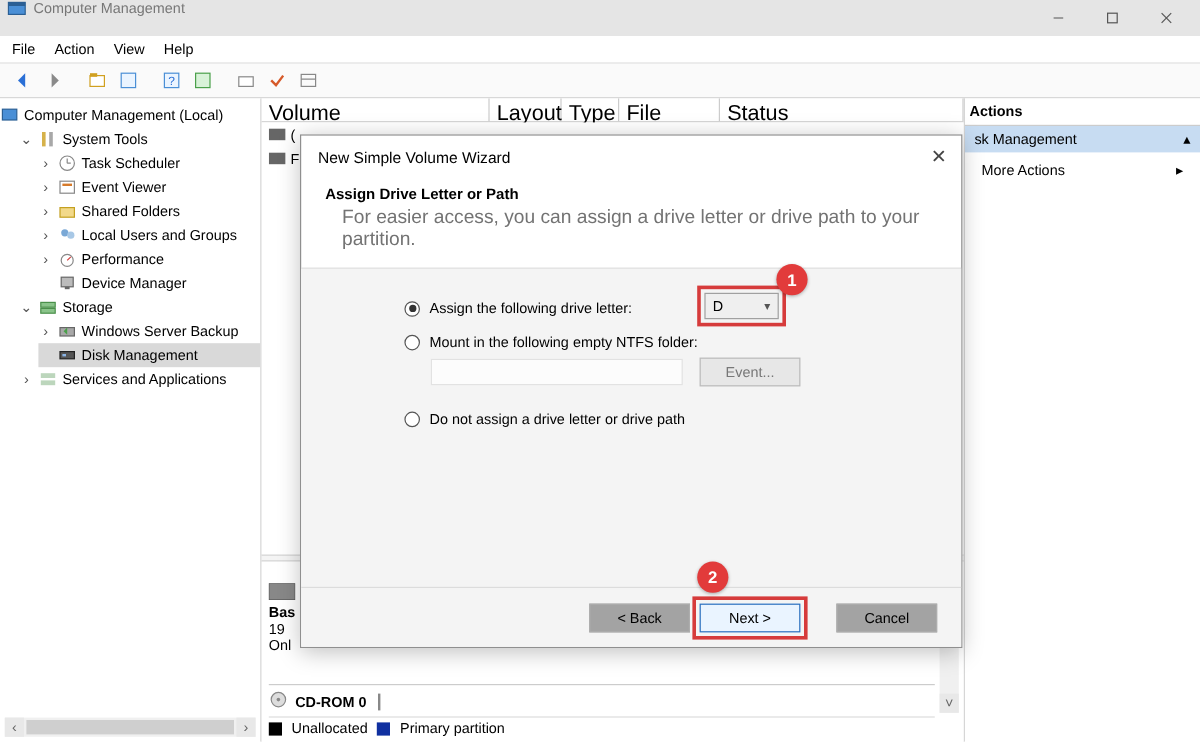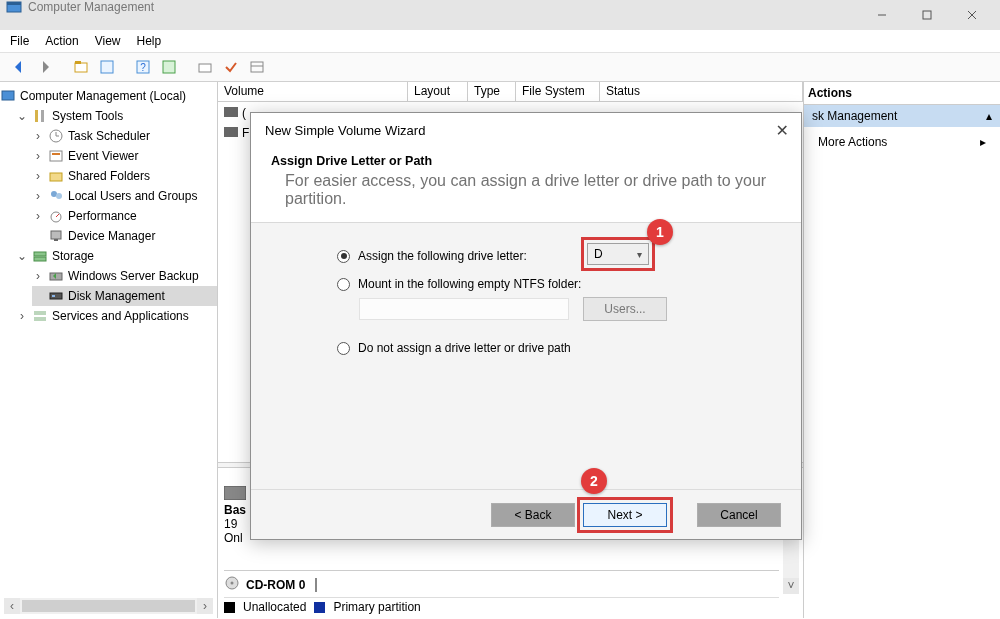--- a/index.html
+++ b/index.html
@@ -126,21 +126,21 @@
   .grid-header {
     display: flex;
     height: 20px;
     background: #fff;
     border-bottom: 1px solid #ccc;
   }
   .grid-header .col {
     border-right: 1px solid #ccc;
     padding: 2px 6px;
     color: #000;
-    font-size: 12px;
+    font-size: 18px;
   }
   .grid-body {
     flex: 1;
     position: relative;
     background: #fff;
     overflow: hidden;
   }
   .disk-icon-text {
     display:flex; align-items:center; gap:4px;
     height:18px; padding-left:6px; margin-top:2px;
@@ -627,21 +627,21 @@
     <div class="opt-row">
       <span class="radio checked"></span>
       <span>Assign the following drive letter:</span>
     </div>
     <div class="opt-row" style="margin-bottom:6px">
       <span class="radio"></span>
       <span>Mount in the following empty NTFS folder:</span>
     </div>
     <div class="opt-row" style="margin-bottom:20px">
       <div class="ntfs-input"></div>
-      <div class="browse-btn">Users...</div>
+      <div class="browse-btn">Event...</div>
     </div>
     <div class="opt-row">
       <span class="radio"></span>
       <span>Do not assign a drive letter or drive path</span>
     </div>
 
     <div class="dl-select">
       <span>D</span>
       <span style="font-size:10px;color:#555">▾</span>
     </div>

